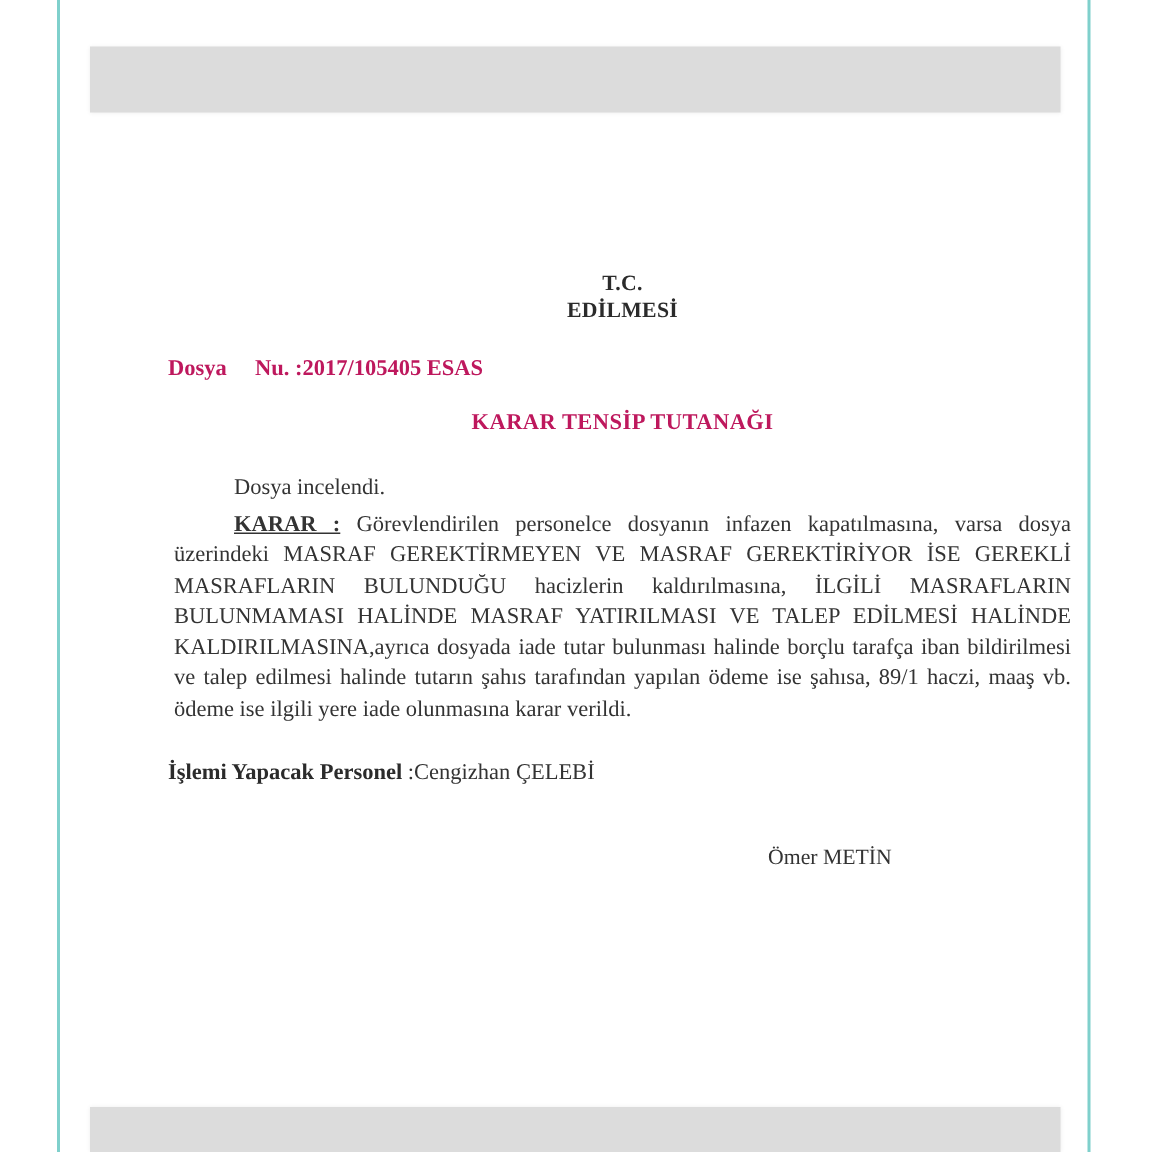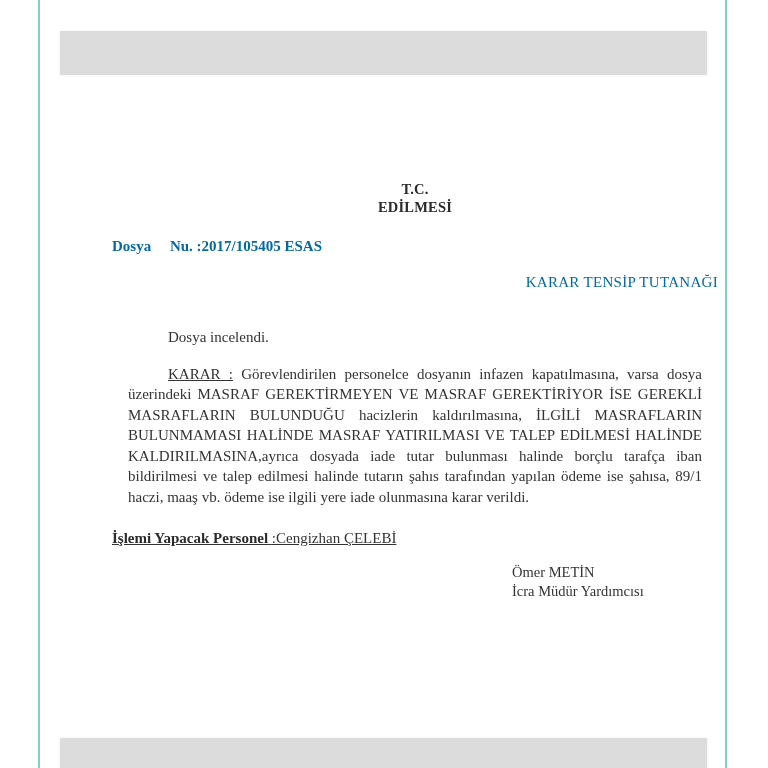--- a/index.html
+++ b/index.html
@@ -64,63 +64,62 @@
     letter-spacing: 0.2px;
     color: #2b2b2b;
   }
 
   .file-no {
     position: absolute;
     left: 0;
     top: 238px;
     font-weight: bold;
     font-size: 15px;
-    color: #0369a1;
+    color: #be185d;
     white-space: pre;
   }
 
   .doc-title {
     position: absolute;
     left: 0;
     top: 274px;
     width: 606px;
-    text-align: right;
-    font-weight: normal;
+    text-align: center;
+    font-weight: bold;
     font-size: 15px;
     letter-spacing: 0.3px;
-    color: #0369a1;
+    color: #be185d;
   }
 
   .body-block {
     position: absolute;
     left: 0;
     top: 311px;
     width: 606px;
     font-size: 15px;
     line-height: 20.5px;
     text-align: justify;
     color: #333333;
   }
   .body-block p {
-    margin: 16px;
+    margin: 4px;
     text-indent: 40px;
     text-align: justify;
   }
   .kw-underline {
-    font-weight: normal;
+    font-weight: bold;
     text-decoration: underline;
   }
 
   .personnel {
     position: absolute;
     left: 0;
-    top: 530px;
+    top: 507px;
     font-size: 15px;
     color: #333333;
-    text-decoration: underline;
   }
   .personnel .label {
     font-weight: bold;
     color: #2b2b2b;
   }
 
   .signature {
     position: absolute;
     left: 400px;
     top: 563px;
@@ -155,17 +154,16 @@
 
     <div class="body-block">
       <p>Dosya incelendi.</p>
       <p><span class="kw-underline">KARAR :</span> <span>Görevlendirilen personelce dosyanın infazen kapatılmasına, varsa dosya üzerindeki MASRAF GEREKTİRMEYEN VE MASRAF GEREKTİRİYOR İSE GEREKLİ MASRAFLARIN BULUNDUĞU hacizlerin kaldırılmasına, İLGİLİ MASRAFLARIN BULUNMAMASI HALİNDE MASRAF YATIRILMASI VE TALEP EDİLMESİ HALİNDE KALDIRILMASINA,ayrıca dosyada iade tutar bulunması halinde borçlu tarafça iban bildirilmesi ve talep edilmesi halinde tutarın şahıs tarafından yapılan ödeme ise şahısa, 89/1 haczi, maaş vb. ödeme ise ilgili yere iade olunmasına karar verildi.</span></p>
     </div>
 
     <div class="personnel"><span class="label">İşlemi Yapacak Personel</span> <span>:Cengizhan ÇELEBİ</span></div>
 
     <div class="signature">
       <div>Ömer METİN</div>
-      <div>İcra Müdür Yardımcısı</div>
     </div>
 
   </div>
 </div>
 
 </body></html>

